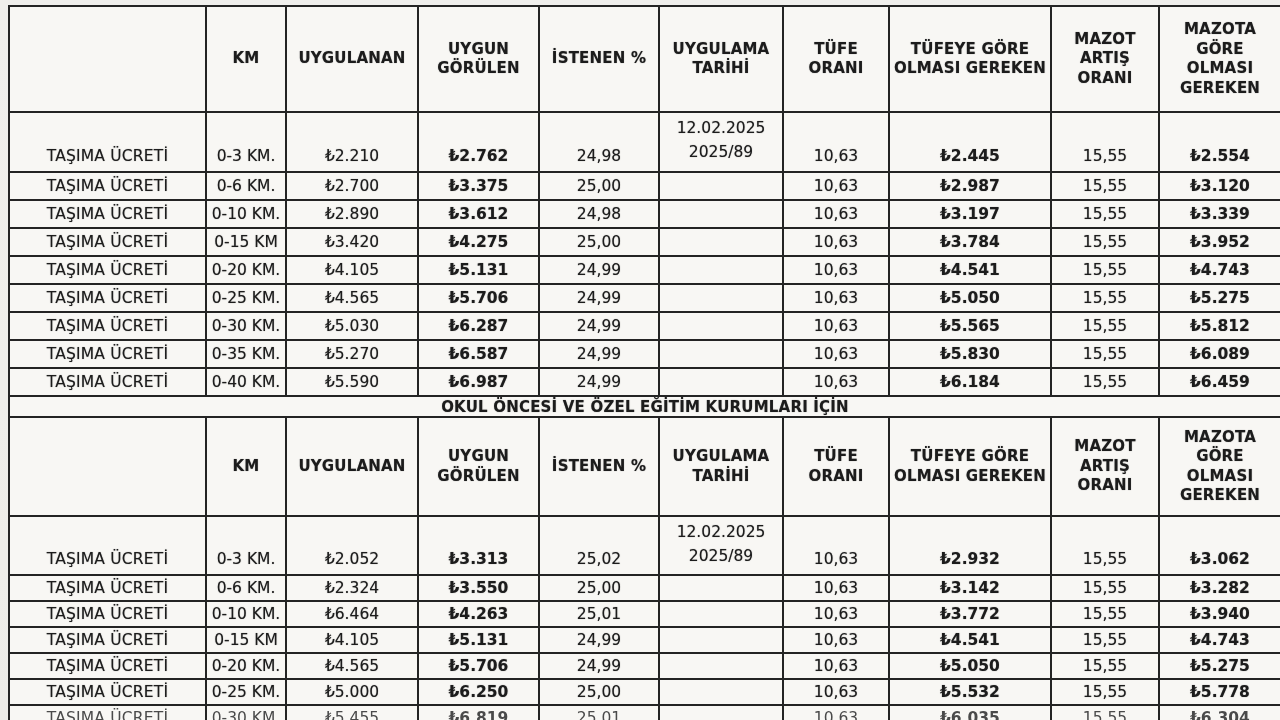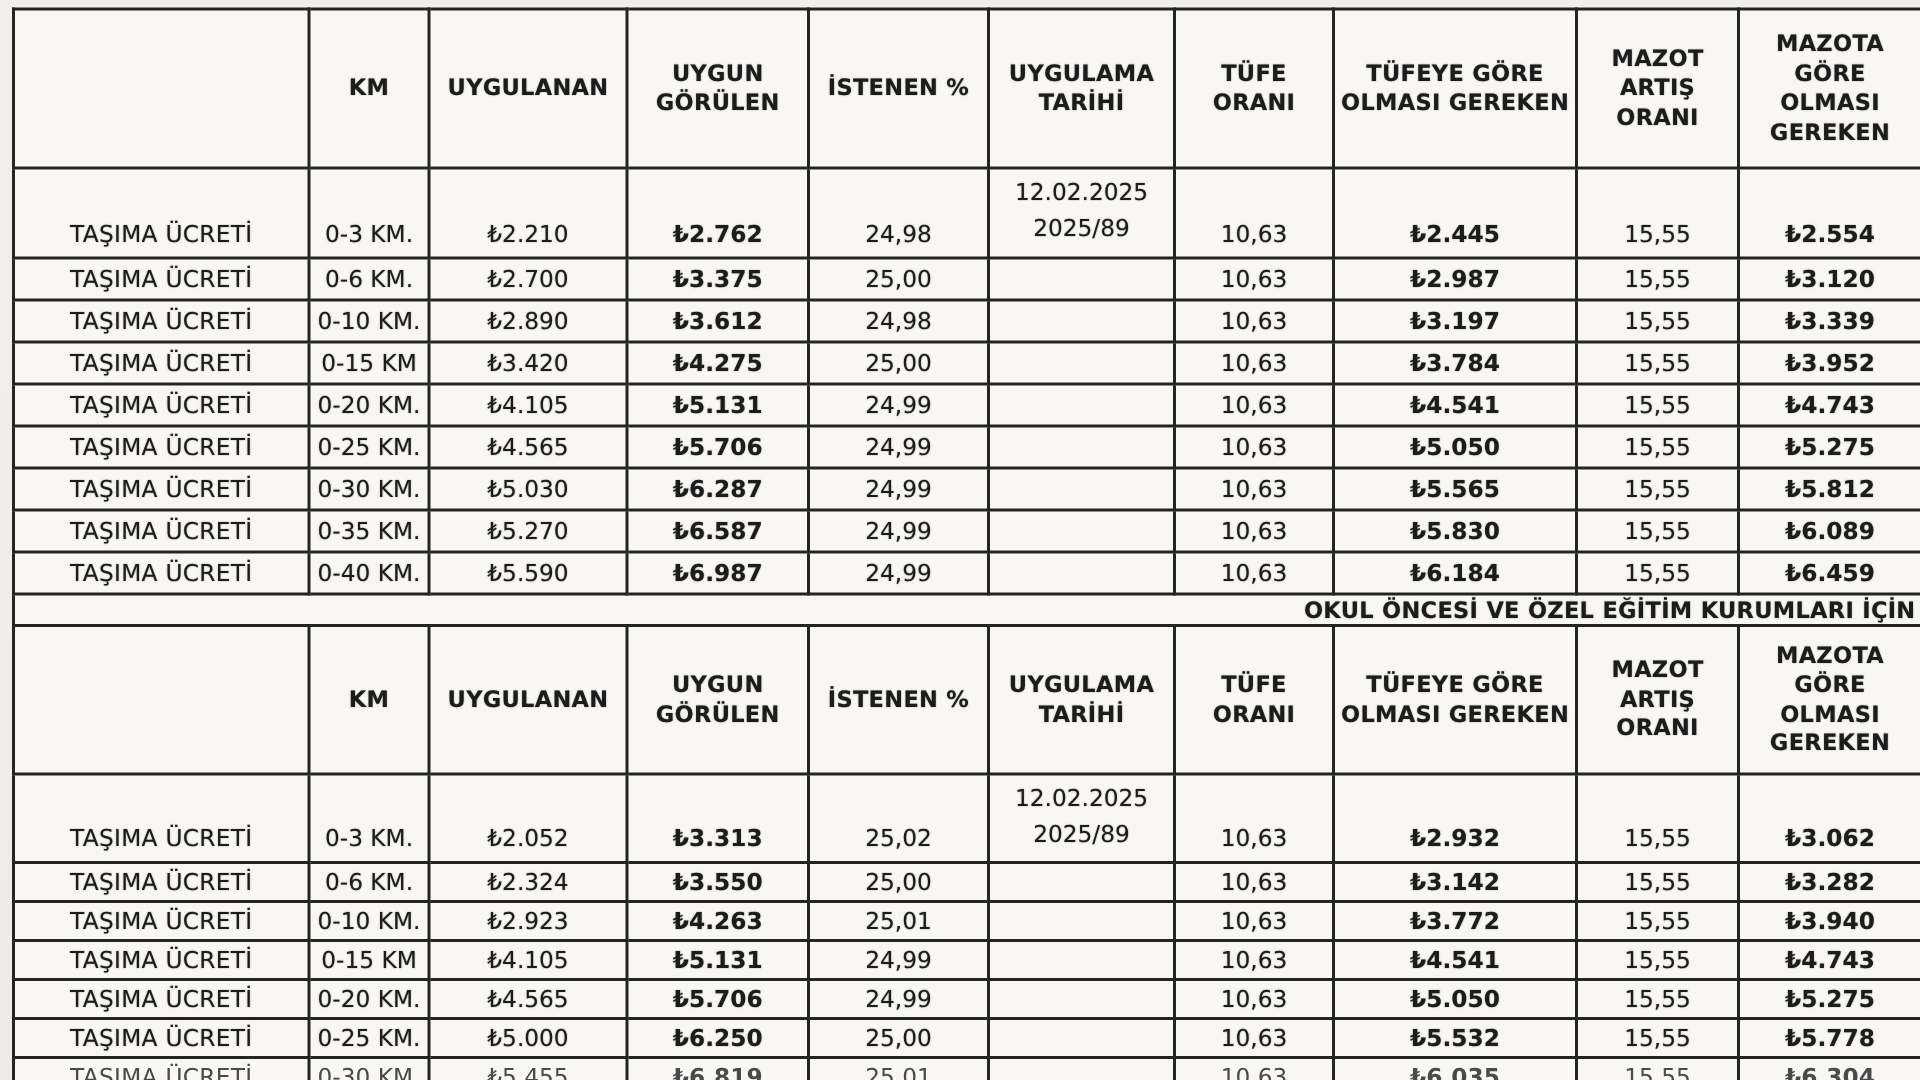--- a/index.html
+++ b/index.html
@@ -44,21 +44,21 @@
   tbody.data tr:first-child td,
   tbody.data2 tr:first-child td{vertical-align:bottom;padding-bottom:6px;}
   tbody.data tr:first-child td.c-tarih,
   tbody.data2 tr:first-child td.c-tarih{
     vertical-align:top;padding-top:3px;white-space:pre-line;
     font-size:15.5px;line-height:1.55;font-weight:normal;
   }
   td.c-tarih{white-space:pre-line;}
   tbody.mid tr{height:21px;}
   td.section-title{
-    font-size:15px;font-weight:bold;text-align:right;vertical-align:middle;
+    font-size:15px;font-weight:bold;text-align:center;vertical-align:middle;
     padding-right:55px;letter-spacing:.2px;
   }
   
   tbody.data2 tr.partial td{color:#4a4a4a;text-shadow:none;}
 </style>
 </head>
 <body>
 
 <div class="page">
   <table class="scan">
@@ -245,21 +245,21 @@
         <td class="c-istenen">25,00</td>
         <td class="c-tarih"></td>
         <td class="c-tufe">10,63</td>
         <td class="c-tufeye">₺3.142</td>
         <td class="c-mazot">15,55</td>
         <td class="c-mazota">₺3.282</td>
       </tr>
         <tr>
         <td class="c-label">TAŞIMA ÜCRETİ</td>
         <td class="c-km">0-10 KM.</td>
-        <td class="c-uygulanan">₺2.923</td>
+        <td class="c-uygulanan">₺6.464</td>
         <td class="c-uygun">₺4.263</td>
         <td class="c-istenen">25,01</td>
         <td class="c-tarih"></td>
         <td class="c-tufe">10,63</td>
         <td class="c-tufeye">₺3.772</td>
         <td class="c-mazot">15,55</td>
         <td class="c-mazota">₺3.940</td>
       </tr>
         <tr>
         <td class="c-label">TAŞIMA ÜCRETİ</td>

